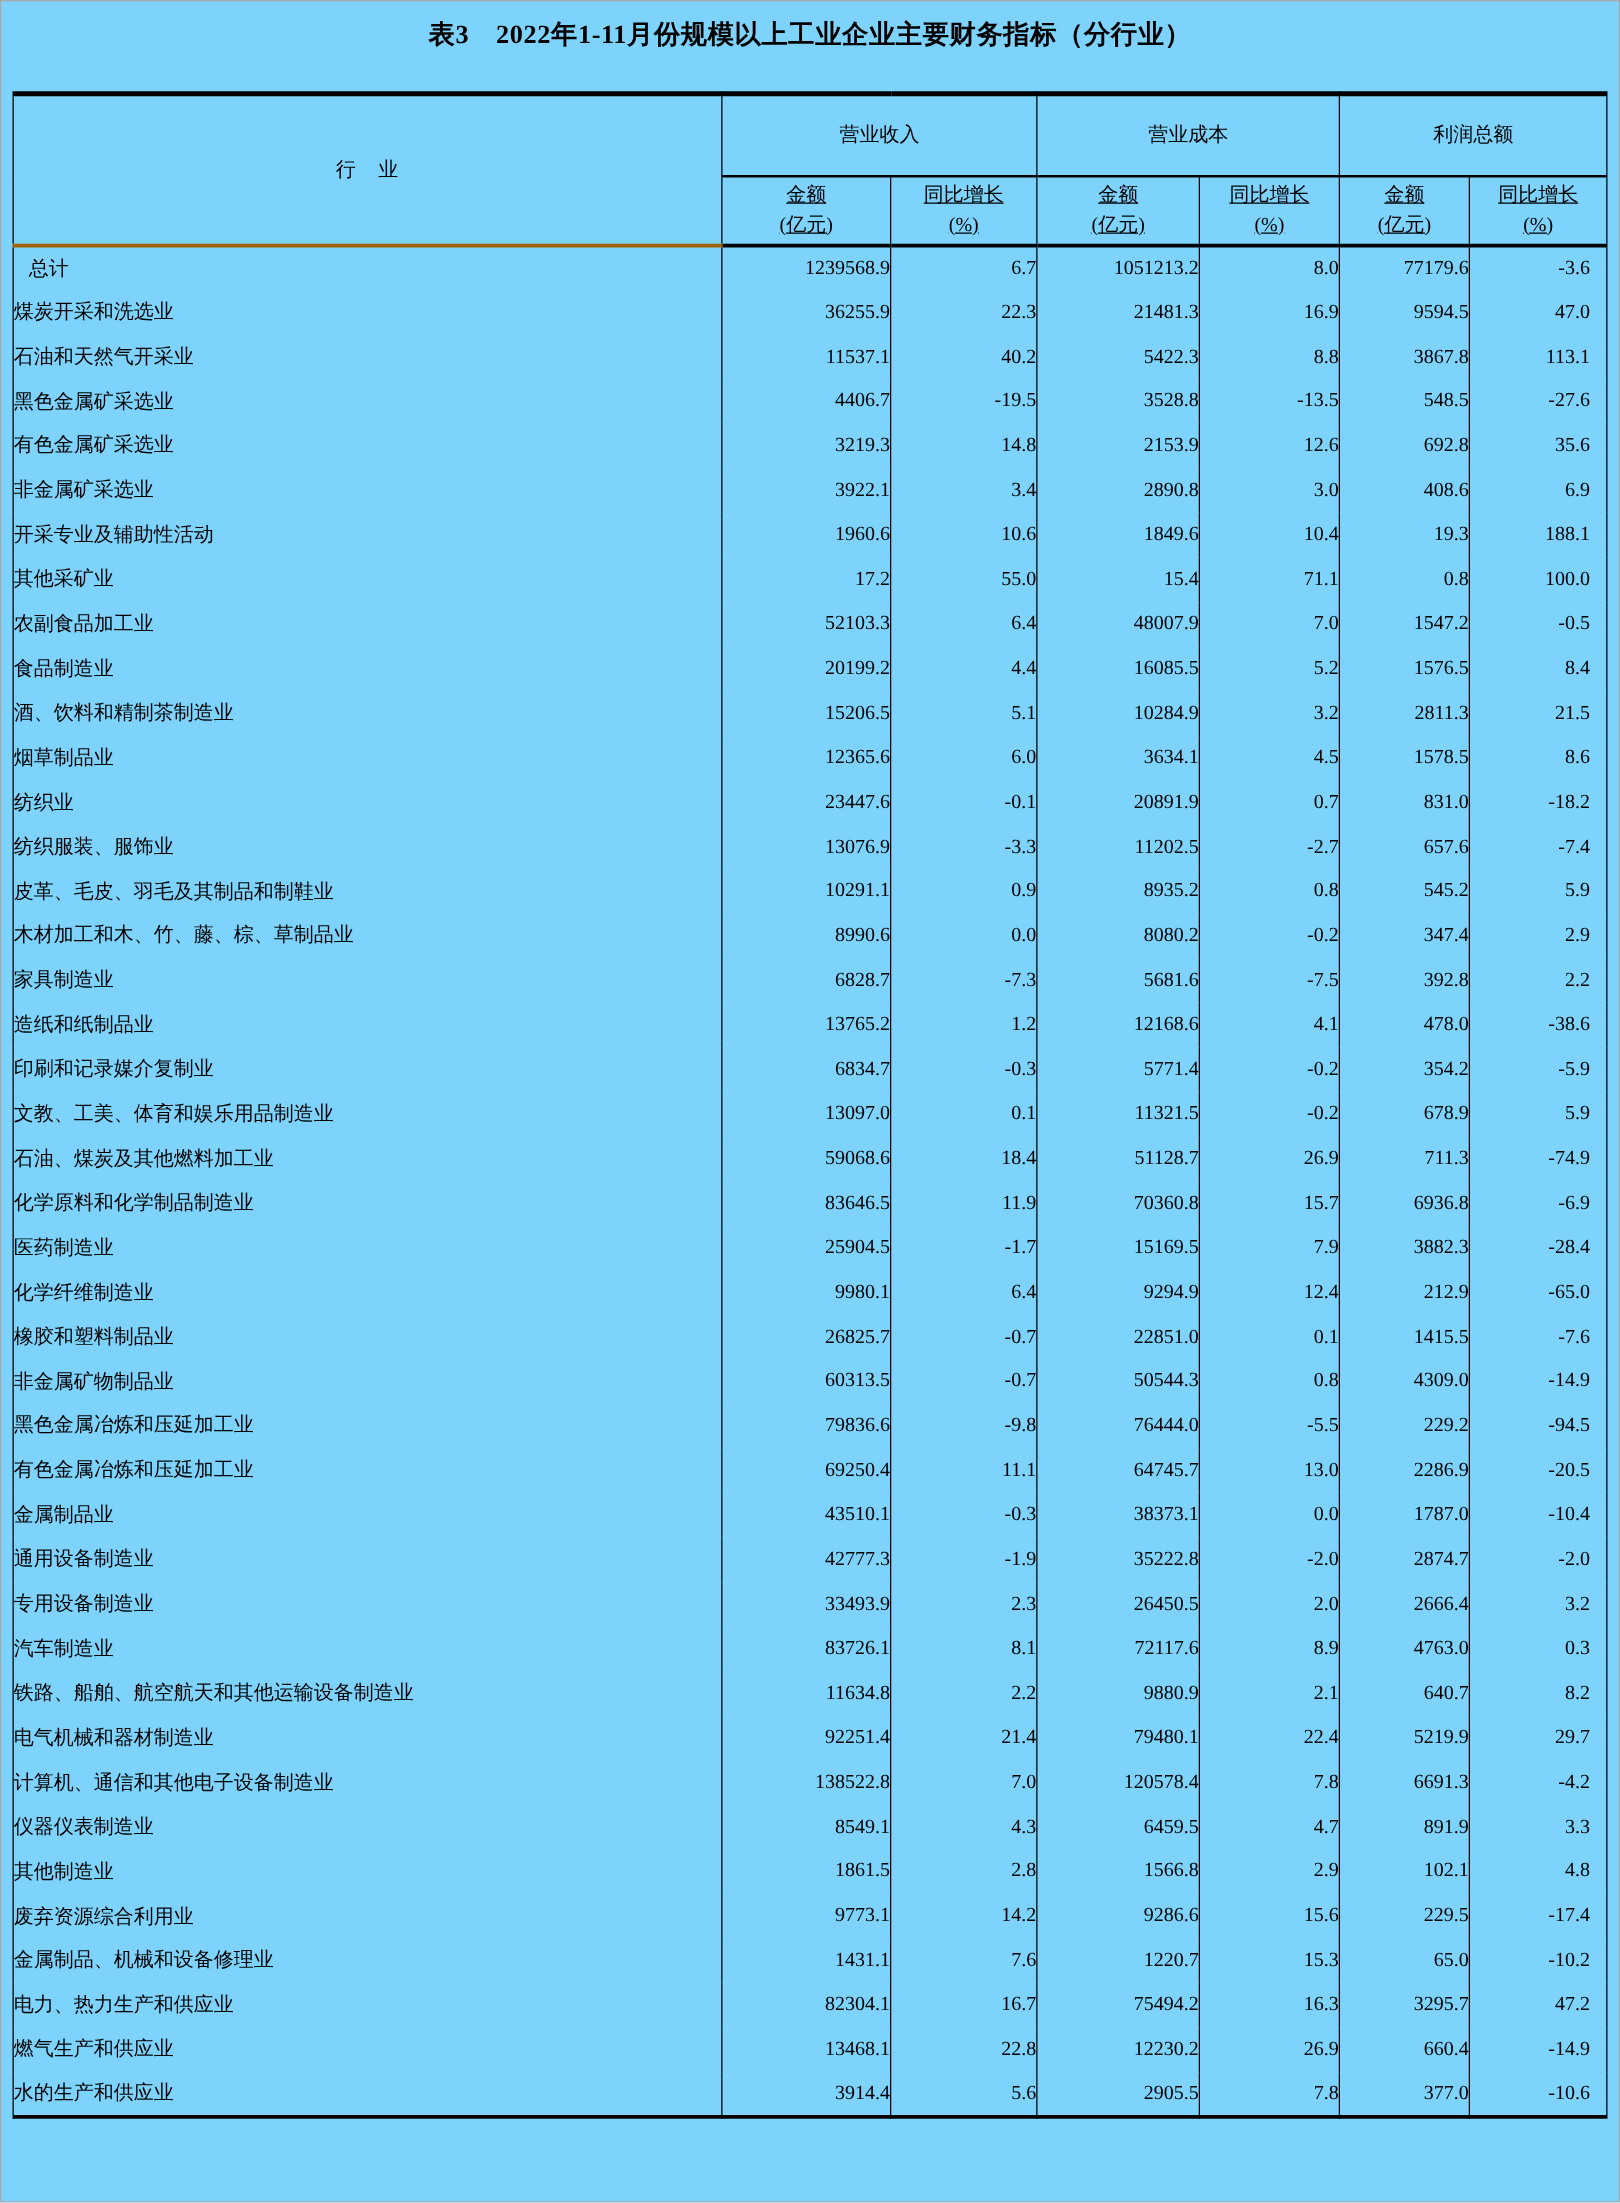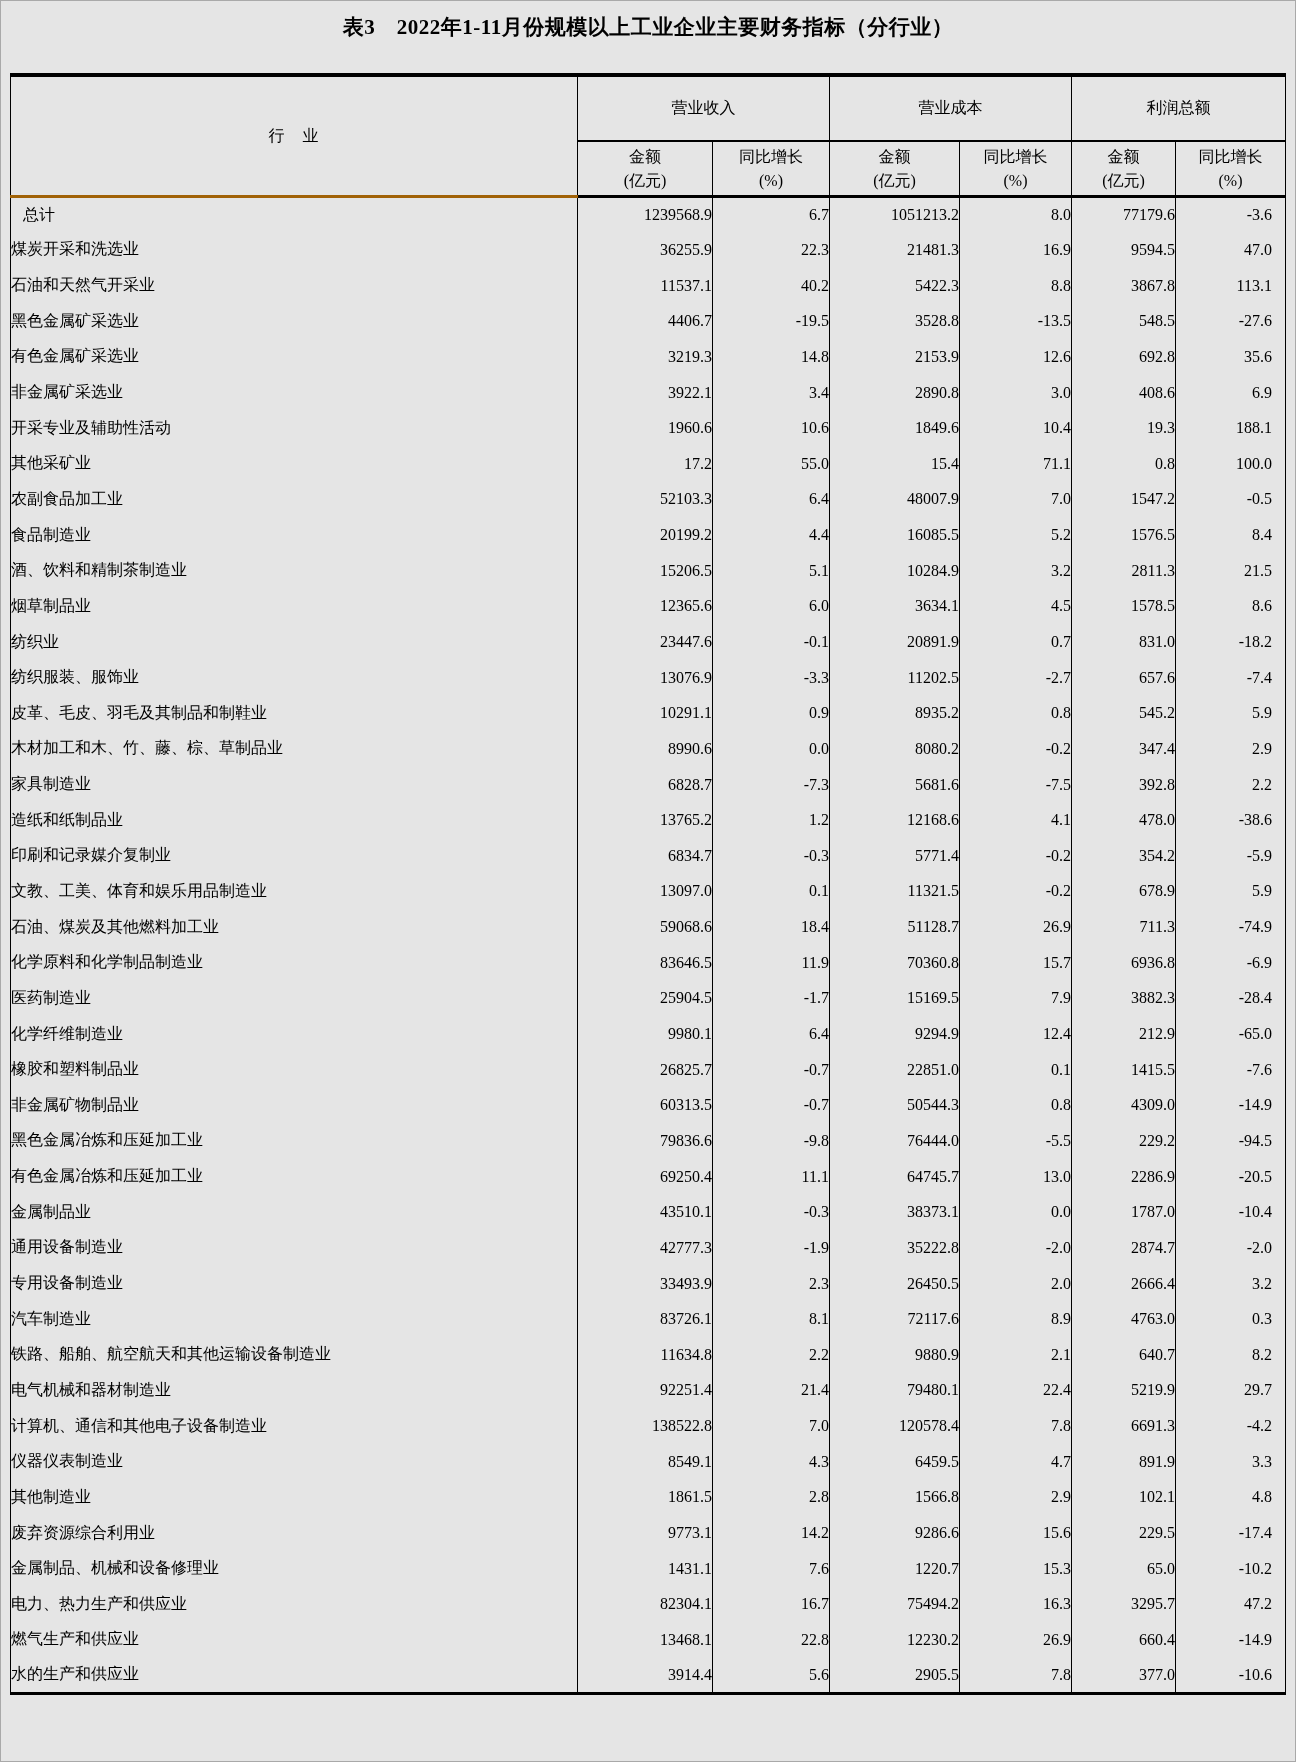--- a/index.html
+++ b/index.html
@@ -7,21 +7,21 @@
     width: 1296px; height: 1762px;
     font-family: "Liberation Serif", "DejaVu Serif", serif;
     color: #000;
     position: relative;
     box-sizing: border-box;
   }
   .page {
     width: 1296px; height: 1762px;
     box-sizing: border-box;
     border: 1px solid #a9a9a9;
-    background: #e5e5e5;
+    background: #7dd3fc;
     overflow: hidden;
   }
   .title {
     margin: 12px 0 0 0;
     text-align: center;
     font-size: 21px;
     font-weight: bold;
     letter-spacing: 0.5px;
   }
   table.stats {
@@ -44,21 +44,21 @@
     white-space: nowrap;
   }
   tr.group-row th { height: 63px; vertical-align: middle; text-align: center; }
   tr.group-row th.gh { border-bottom: 2px solid #000; }
   tr.sub-row th { height: 53px; vertical-align: middle; text-align: center; border-bottom: 3px solid #000; }
   th.industry-head {
     vertical-align: middle; text-align: center;
     border-bottom: 3px solid #a16207;
     letter-spacing: 1px;
   }
-  .sub-line { line-height: 24px; }
+  .sub-line { line-height: 24px; text-decoration: underline; }
   tbody tr { height: 35.65px; }
   td.industry { text-align: left; padding-left: 30px; vertical-align: middle; }
   td.industry.no-indent { padding-left: 12px; }
   td.num { text-align: right; padding-right: 19px; vertical-align: middle; }
   td.num.last { padding-right: 13px; }
   .note {
     margin: 9px 0 0 12px;
     font-size: 15px;
     font-style: italic;
     letter-spacing: 0.5px;

